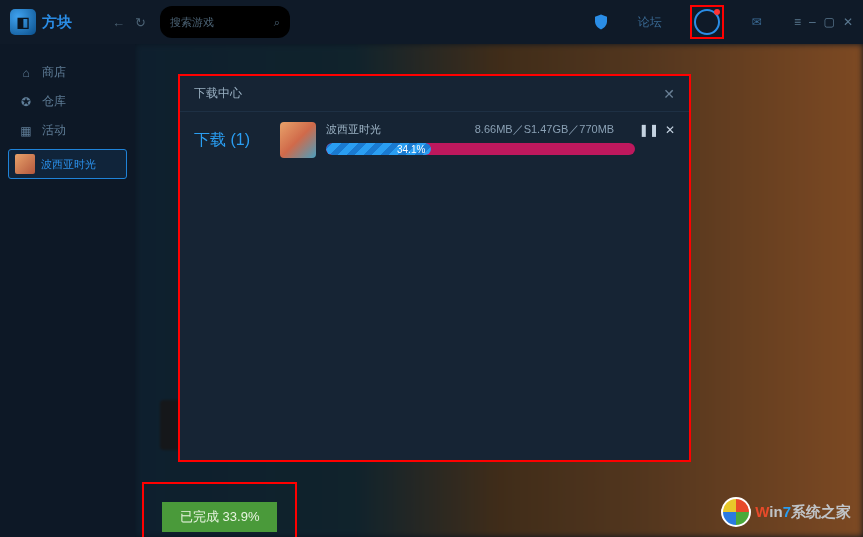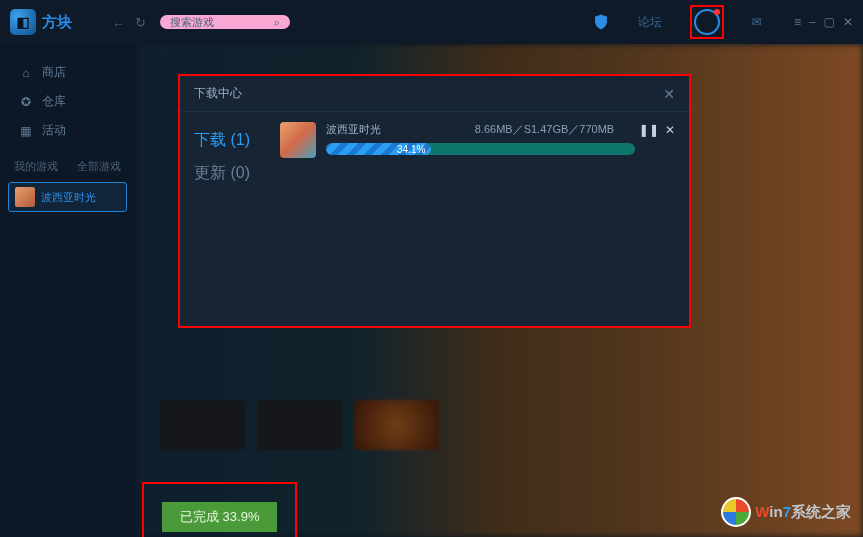--- a/index.html
+++ b/index.html
@@ -3,21 +3,21 @@
 <meta charset="utf-8">
 <style>
 * { margin: 0; padding: 0; box-sizing: border-box; font-family: "Microsoft YaHei", Arial, sans-serif; }
 body { width: 863px; height: 537px; background: #0a1420; overflow: hidden; position: relative; }
 
 
 .topbar { height: 44px; display: flex; align-items: center; padding: 0 10px; background: #0f1a28; position: relative; z-index: 2; }
 .logo { display: flex; align-items: center; gap: 6px; color: #2a8de6; font-size: 15px; font-weight: bold; }
 .logo-icon { width: 26px; height: 26px; border-radius: 5px; background: radial-gradient(circle at 30% 30%, #3fa2f0, #0b4f8a); display: flex; align-items: center; justify-content: center; color: #0a1420; font-size: 14px; }
 .nav-arrows { margin-left: 40px; color: #4b6274; font-size: 13px; display: flex; gap: 10px; }
-.search { margin-left: 14px; width: 130px; height: 14px; border-radius: 12px; background: #f9a8d4; display: flex; align-items: center; padding: 0 10px; color: #4b6274; font-size: 11px; }
+.search { margin-left: 14px; width: 130px; height: 32px; border-radius: 12px; background: #000000; display: flex; align-items: center; padding: 0 10px; color: #4b6274; font-size: 11px; }
 .search .sico { margin-left: auto; }
 .top-right { margin-left: auto; display: flex; align-items: center; gap: 28px; color: #3a6a94; font-size: 12px; }
 .chip { width: 18px; height: 18px; }
 .dlbtn-wrap { border: 2px solid #f00; padding: 2px; }
 .dlbtn { width: 26px; height: 26px; border-radius: 50%; border: 2px solid #2a8de6; position: relative; display: flex; align-items: center; justify-content: center; }
 .dlbtn::after { content: ""; width: 6px; height: 6px; border-radius: 50%; background: #f33; position: absolute; top: -2px; right: -2px; }
 .dlbtn svg { width: 12px; height: 12px; fill: #2a8de6; }
 .winctl { display: flex; gap: 8px; color: #5a7890; font-size: 12px; margin-left: 4px; }
 
 
@@ -29,38 +29,38 @@
 .side-game .thumb { width: 20px; height: 20px; background: linear-gradient(135deg,#e8a26a,#b3573d); border-radius: 2px; }
 .side-game .lbl { color: #2a8de6; font-size: 11px; }
 
 
 .hero { position: absolute; left: 135px; top: 44px; right: 0; bottom: 0; background: linear-gradient(90deg, #18344c 0%, #1a3a4a 30%, #6a4a2a 50%, #8a5a32 70%, #d07a3a 100%); filter: blur(3px) brightness(0.6); z-index: 1; }
 .cards { position: absolute; left: 160px; top: 400px; display: flex; gap: 12px; z-index: 1; }
 .card { width: 85px; height: 50px; background: #2a2e34; border-radius: 4px; filter: blur(1px) brightness(0.5); }
 .card.o { background: radial-gradient(circle,#e07a2a,#6a2a10); }
 
 
-.modal-border { position: absolute; left: 178px; top: 74px; width: 513px; height: 254px; border: 2px solid #f00; z-index: 10; }
+.modal-border { position: absolute; left: 178px; top: 74px; width: 513px; height: 388px; border: 2px solid #f00; z-index: 10; }
 .modal { position: absolute; inset: 0; background: #162434; display: flex; flex-direction: column; }
 .modal-head { height: 36px; display: flex; align-items: center; padding: 0 14px; color: #9ab0c2; font-size: 12px; border-bottom: 1px solid #1e3044; }
 .modal-head .close { margin-left: auto; color: #6a8096; cursor: pointer; font-size: 14px; }
 .modal-body { flex: 1; display: flex; }
 .modal-side { width: 96px; padding-top: 12px; }
 .ms-item { padding: 6px 14px; font-size: 16px; color: #6a8096; }
 .ms-item.active { color: #2a9ef2; }
 .modal-main { flex: 1; padding: 10px 14px 10px 4px; }
 .dl-row { display: flex; align-items: flex-start; gap: 10px; }
 .dl-thumb { width: 36px; height: 36px; border-radius: 4px; background: linear-gradient(135deg,#e8a26a 0%, #d06a4a 50%, #4aa0c0 100%); flex-shrink: 0; }
 .dl-info { flex: 1; }
 .dl-top { display: flex; align-items: center; font-size: 11px; color: #9ab0c2; margin-bottom: 6px; }
 .dl-name { flex: 1; }
 .dl-speed { width: 100px; text-align: right; color: #8aa0b4; }
 .dl-size { width: 110px; text-align: left; color: #8aa0b4; }
 .dl-ctrls { width: 34px; display: flex; gap: 6px; justify-content: flex-end; color: #c4d2e0; font-size: 12px; }
-.progress { position: relative; height: 12px; border-radius: 6px; background: #0f766e; overflow: hidden; margin-right: 40px; }
+.progress { position: relative; height: 12px; border-radius: 6px; background: #be185d; overflow: hidden; margin-right: 40px; }
 .progress-fill { position: absolute; left: 0; top: 0; bottom: 0; background: repeating-linear-gradient(-45deg,#2a9ef2 0 6px,#1a7ad0 6px 12px); border-radius: 6px; }
 .progress-label { position: absolute; left: 0; top: 0; bottom: 0; display: flex; align-items: center; justify-content: flex-end; padding-right: 6px; font-size: 10px; color: #fff; }
 
 
 .status-border { position: absolute; left: 142px; top: 482px; border: 2px solid #f00; padding: 18px; z-index: 10; }
 .status { background: #4a9a3a; color: #e8f4e0; font-size: 13px; padding: 6px 18px; }
 
 
 .watermark { position: absolute; right: 12px; bottom: 10px; display: flex; align-items: center; gap: 4px; z-index: 20; }
 .wm-icon { width: 30px; height: 30px; border-radius: 50%; background: conic-gradient(#e84a2a 0 90deg, #4aaa3a 90deg 180deg, #2a7ae0 180deg 270deg, #e8c82a 270deg 360deg); border: 2px solid #fff; }
@@ -114,24 +114,20 @@
     <span>商店</span>
   </div>
   <div class="side-item">
     <span class="ico">✪</span>
     <span>仓库</span>
   </div>
   <div class="side-item">
     <span class="ico">▦</span>
     <span>活动</span>
   </div>
-  <div class="side-head">
-    <span>我的游戏</span>
-    <span>全部游戏</span>
-  </div>
   <div class="side-game">
     <div class="thumb"></div>
     <div class="lbl">波西亚时光</div>
   </div>
 </div>
 
 <div class="hero"></div>
 <div class="cards">
   <div class="card"></div>
   <div class="card"></div>
@@ -140,21 +136,20 @@
 
 <div class="modal-border">
   <div class="modal">
     <div class="modal-head">
       <span>下载中心</span>
       <span class="close">✕</span>
     </div>
     <div class="modal-body">
       <div class="modal-side">
         <div class="ms-item active">下载 (1)</div>
-        <div class="ms-item">更新 (0)</div>
       </div>
       <div class="modal-main">
         <div class="dl-row">
           <div class="dl-thumb"></div>
           <div class="dl-info">
             <div class="dl-top">
               <span class="dl-name">波西亚时光</span>
               <span class="dl-speed">8.66MB／S</span>
               <span class="dl-size">1.47GB／770MB</span>
               <span class="dl-ctrls">

